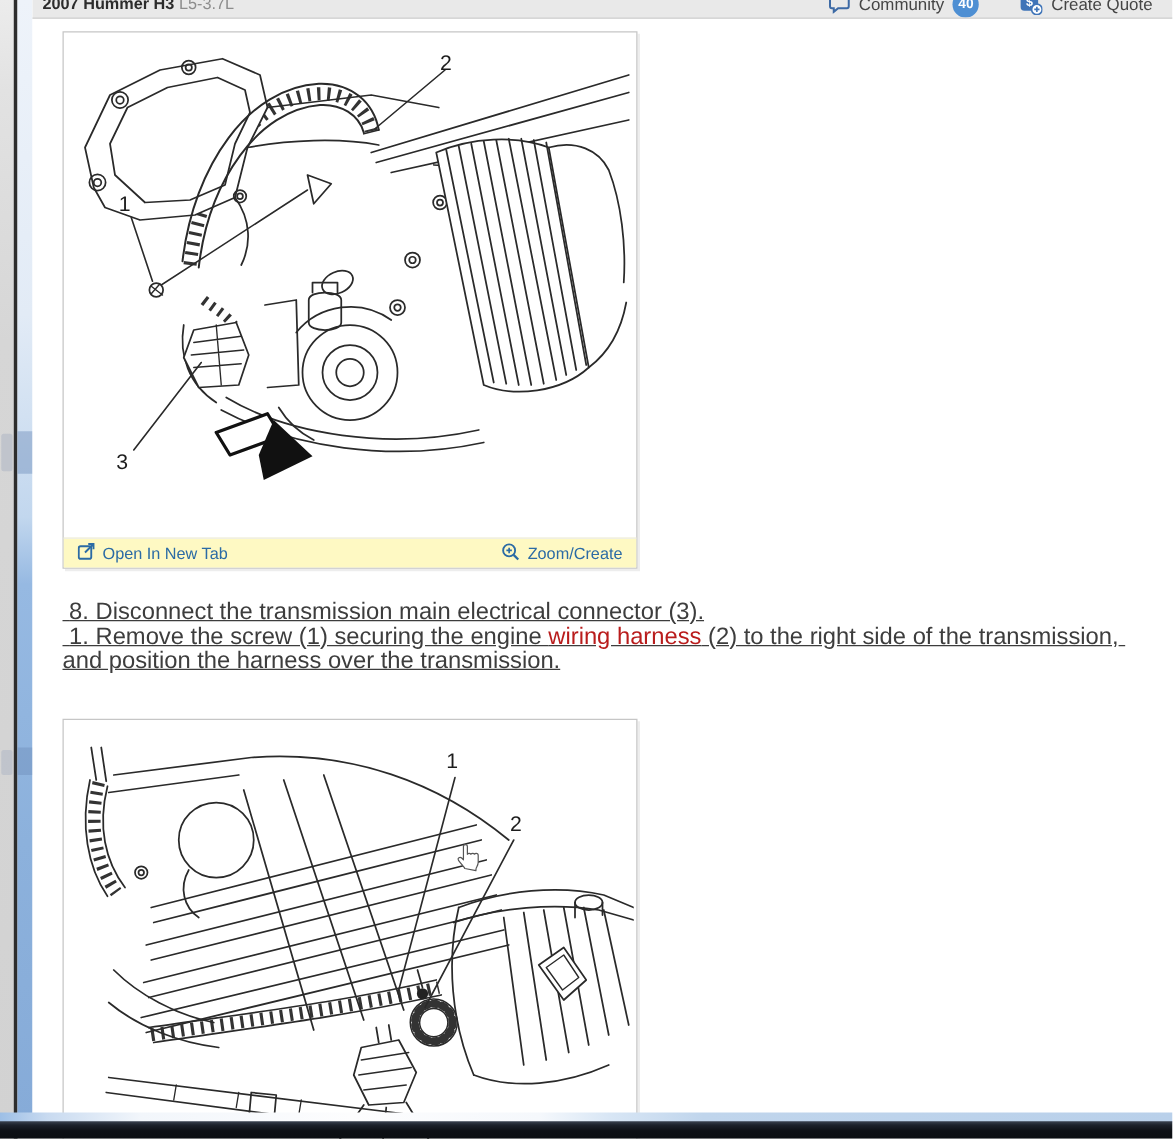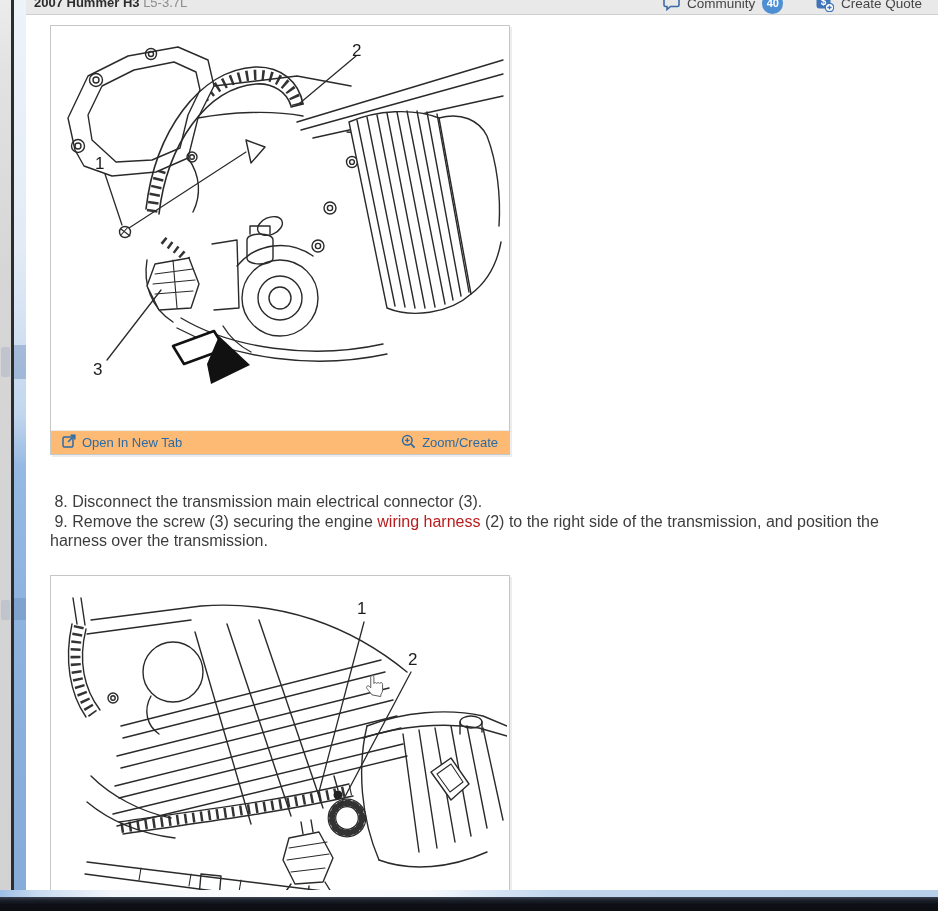--- a/index.html
+++ b/index.html
@@ -29,26 +29,26 @@
   .hbtn .ico{display:flex;align-items:center;}
   .badge{width:21px;height:21px;border-radius:50%;background:#4e8fd3;color:#fff;font-size:11px;font-weight:bold;
     text-align:center;line-height:21px;}
 
   
   .figure-box{position:absolute;left:24px;width:458px;background:#fff;border:1px solid #c6c6c6;box-shadow:2px 2px 0 rgba(0,0,0,0.07);}
   #figure1{top:25px;height:428px;}
   #figure2{top:575px;height:430px;overflow:hidden;}
   .fig-canvas{position:absolute;left:0;top:0;}
   .callout{position:absolute;font-size:17px;color:#1d1d1d;font-family:"Liberation Sans",sans-serif;}
-  .fig-footer{position:absolute;left:0;right:0;bottom:0;height:23px;background:#fdba74;border-top:1px solid #ececec;
+  .fig-footer{position:absolute;left:0;right:0;bottom:0;height:23px;background:#fef9c3;border-top:1px solid #ececec;
     display:flex;justify-content:space-between;padding:0 11px;}
   .fig-link{display:flex;align-items:center;gap:6px;color:#2b6ba5;font-size:13px;cursor:pointer;text-decoration:none;}
 
   
-  .instructions{position:absolute;left:24px;top:492px;width:851px;font-size:16px;line-height:19.5px;color:#3d3d3d;}
+  .instructions{position:absolute;left:24px;top:480px;width:851px;font-size:19px;line-height:19.5px;color:#3d3d3d;text-decoration:underline;}
   .instructions p{margin:0;white-space:pre-wrap;}
   .inline-link{color:#b91c1c;cursor:pointer;}
 
   
   .bottom-glass{position:absolute;left:0;top:890px;width:938px;height:8px;z-index:20;
     background:linear-gradient(90deg,#9dbfe6 0%,#c8daf0 4%,#f2f6fb 12%,#fdfdfe 30%,#f5f8fc 46%,#d8e6f5 52%,#c0d5ec 60%,#b9d0ea 100%);}
   .bottom-dark{position:absolute;left:0;top:897px;width:938px;height:14px;z-index:21;
     background:linear-gradient(180deg,#3a4250 0%,#1c212b 22%,#0d1015 55%,#0b0e12 100%);}
 
   
@@ -216,21 +216,21 @@
               <path d="M9.9,9.9 L13.6,13.6" stroke="#2b6ba5" stroke-width="1.8"></path>
             </svg>
           </span>
           <span>Zoom/Create</span>
         </a>
       </div>
     </div>
 
     <div class="instructions">
       <p> 8. Disconnect the transmission main electrical connector (3).</p>
-      <p><span> 9. Remove the screw (3) securing the engine </span><a class="inline-link">wiring harness</a><span> (2) to the right side of the transmission, and position the harness over the transmission.</span></p>
+      <p><span> 1. Remove the screw (1) securing the engine </span><a class="inline-link">wiring harness</a><span> (2) to the right side of the transmission, and position the harness over the transmission.</span></p>
     </div>
 
     <div class="figure-box" id="figure2">
       <div class="fig-canvas">
         <svg width="456" height="400" viewBox="0 0 456 400">
 
           <path d="M28,50 C20,84 26,116 42,138" stroke="#ffffff" stroke-width="12" fill="none"></path>
           <path d="M70,252 C150,240 220,232 300,214" stroke="#ffffff" stroke-width="12" fill="none"></path>
 
           <path d="M28,50 C20,84 26,116 42,138" stroke="#333333" stroke-width="10" stroke-dasharray="2.5 5" fill="none"></path>

